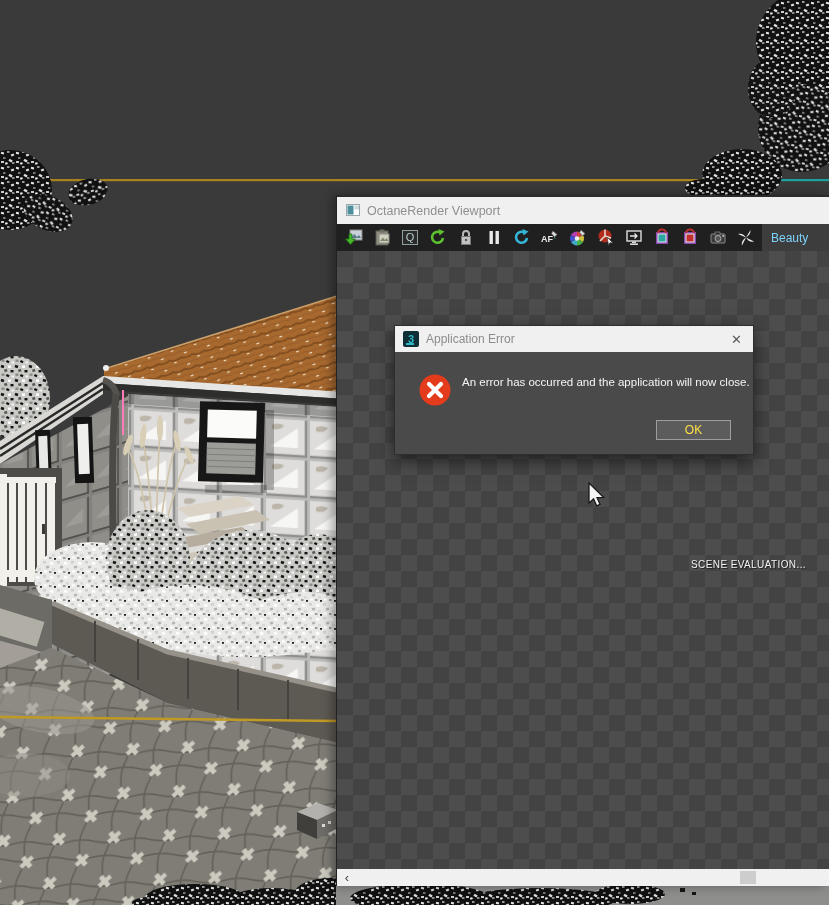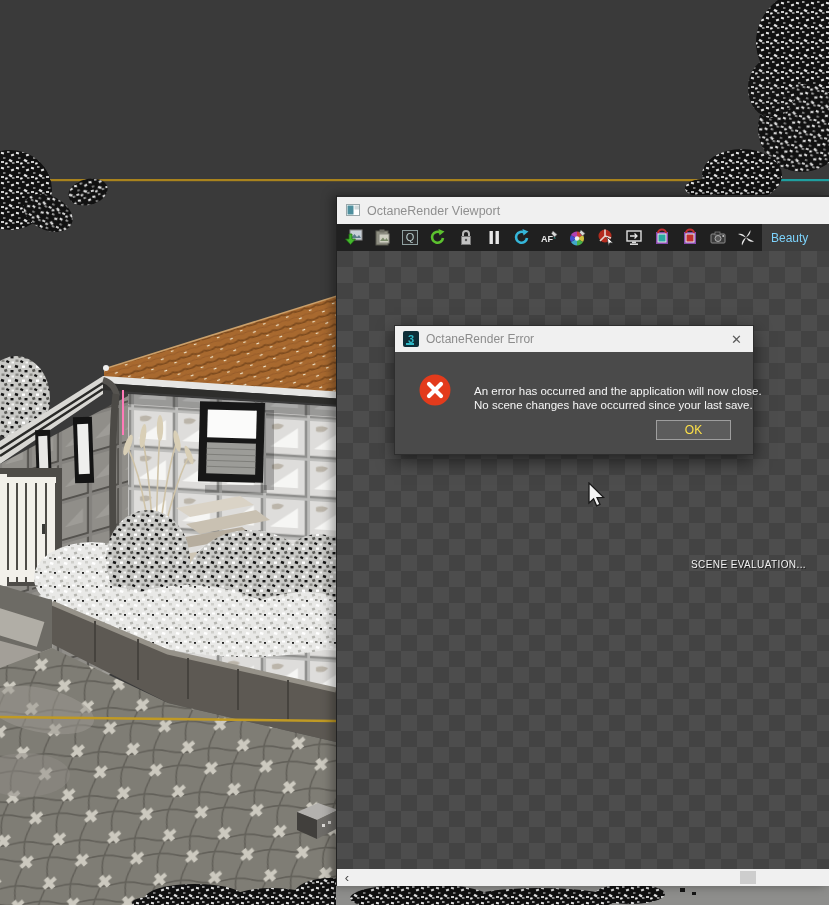--- a/index.html
+++ b/index.html
@@ -38,21 +38,21 @@
   .dialog{position:absolute;left:57px;top:74px;width:360px;height:130px;
     box-shadow:0 6px 16px rgba(0,0,0,.55);border:1px solid #2e2e2e;box-sizing:border-box;}
   .dlg-title{height:26px;background:#f0f0f0;display:flex;align-items:center;gap:7px;padding:0 8px;}
   .dlg-title-text{font-size:12px;color:#8c8c8c;flex:1 1 auto;}
   .dlg-appicon{width:16px;height:16px;background:#0e2e38;border-radius:2px;position:relative;
     display:flex;align-items:center;justify-content:center;color:#2fb9c7;font-size:11px;font-weight:bold;}
   .dlg-appicon::after{content:"";position:absolute;left:3px;bottom:2px;width:8px;height:2px;background:#2fb9c7;}
   .dlg-close{color:#5a5a5a;font-size:13px;cursor:pointer;padding:0 3px;}
   .dlg-body{height:102px;background:#4a4a4a;position:relative;}
   .dlg-erricon{position:absolute;left:24px;top:22px;}
-  .dlg-msg{position:absolute;left:79px;top:24px;font-size:11.5px;color:#f5f5f5;line-height:13.5px;white-space:nowrap;margin-top:9px;}
+  .dlg-msg{position:absolute;left:67px;top:24px;font-size:11.5px;color:#f5f5f5;line-height:13.5px;white-space:nowrap;}
   .dlg-ok{position:absolute;right:22px;top:68px;width:75px;height:20px;background:#5c5c5c;
     border:1px solid #9e9e9e;color:#fde047;font-size:12px;font-family:"Liberation Sans",sans-serif;
     cursor:pointer;padding:0;}
 
   .cursor{position:absolute;left:250px;top:231px;z-index:20;pointer-events:none;}
 </style>
 </head>
 <body>
 
 <div class="stage">
@@ -392,31 +392,30 @@
       </span>
       <span class="pass-combo">Beauty</span>
     </div>
 
     <div class="viewport">
       <div class="status-text">SCENE EVALUATION...</div>
 
       <div class="dialog">
         <div class="dlg-title">
           <span class="dlg-appicon">3</span>
-          <span class="dlg-title-text">OctaneRender Error</span>
+          <span class="dlg-title-text">Application Error</span>
           <span class="dlg-close">✕</span>
         </div>
         <div class="dlg-body">
           <svg class="dlg-erricon" width="32" height="32" viewBox="0 0 32 32">
             <circle cx="16" cy="16" r="15.5" fill="#e33b1c"></circle>
             <path d="M10,10 L22,22 M22,10 L10,22" stroke="#fff" stroke-width="4.2" stroke-linecap="round"></path>
           </svg>
           <div class="dlg-msg">
             <div>An error has occurred and the application will now close.</div>
-            <div>No scene changes have occurred since your last save.</div>
           </div>
           <button class="dlg-ok">OK</button>
         </div>
       </div>
 
       <svg class="cursor" width="20" height="28" viewBox="0 0 20 28">
         <path d="M2,1 L2,21 L6.6,16.8 L9.6,23.8 L13,22.3 L10,15.5 L16.5,15.3 Z" fill="#f5f5f5" stroke="#1a1a1a" stroke-width="1.3"></path>
       </svg>
     </div>
 

